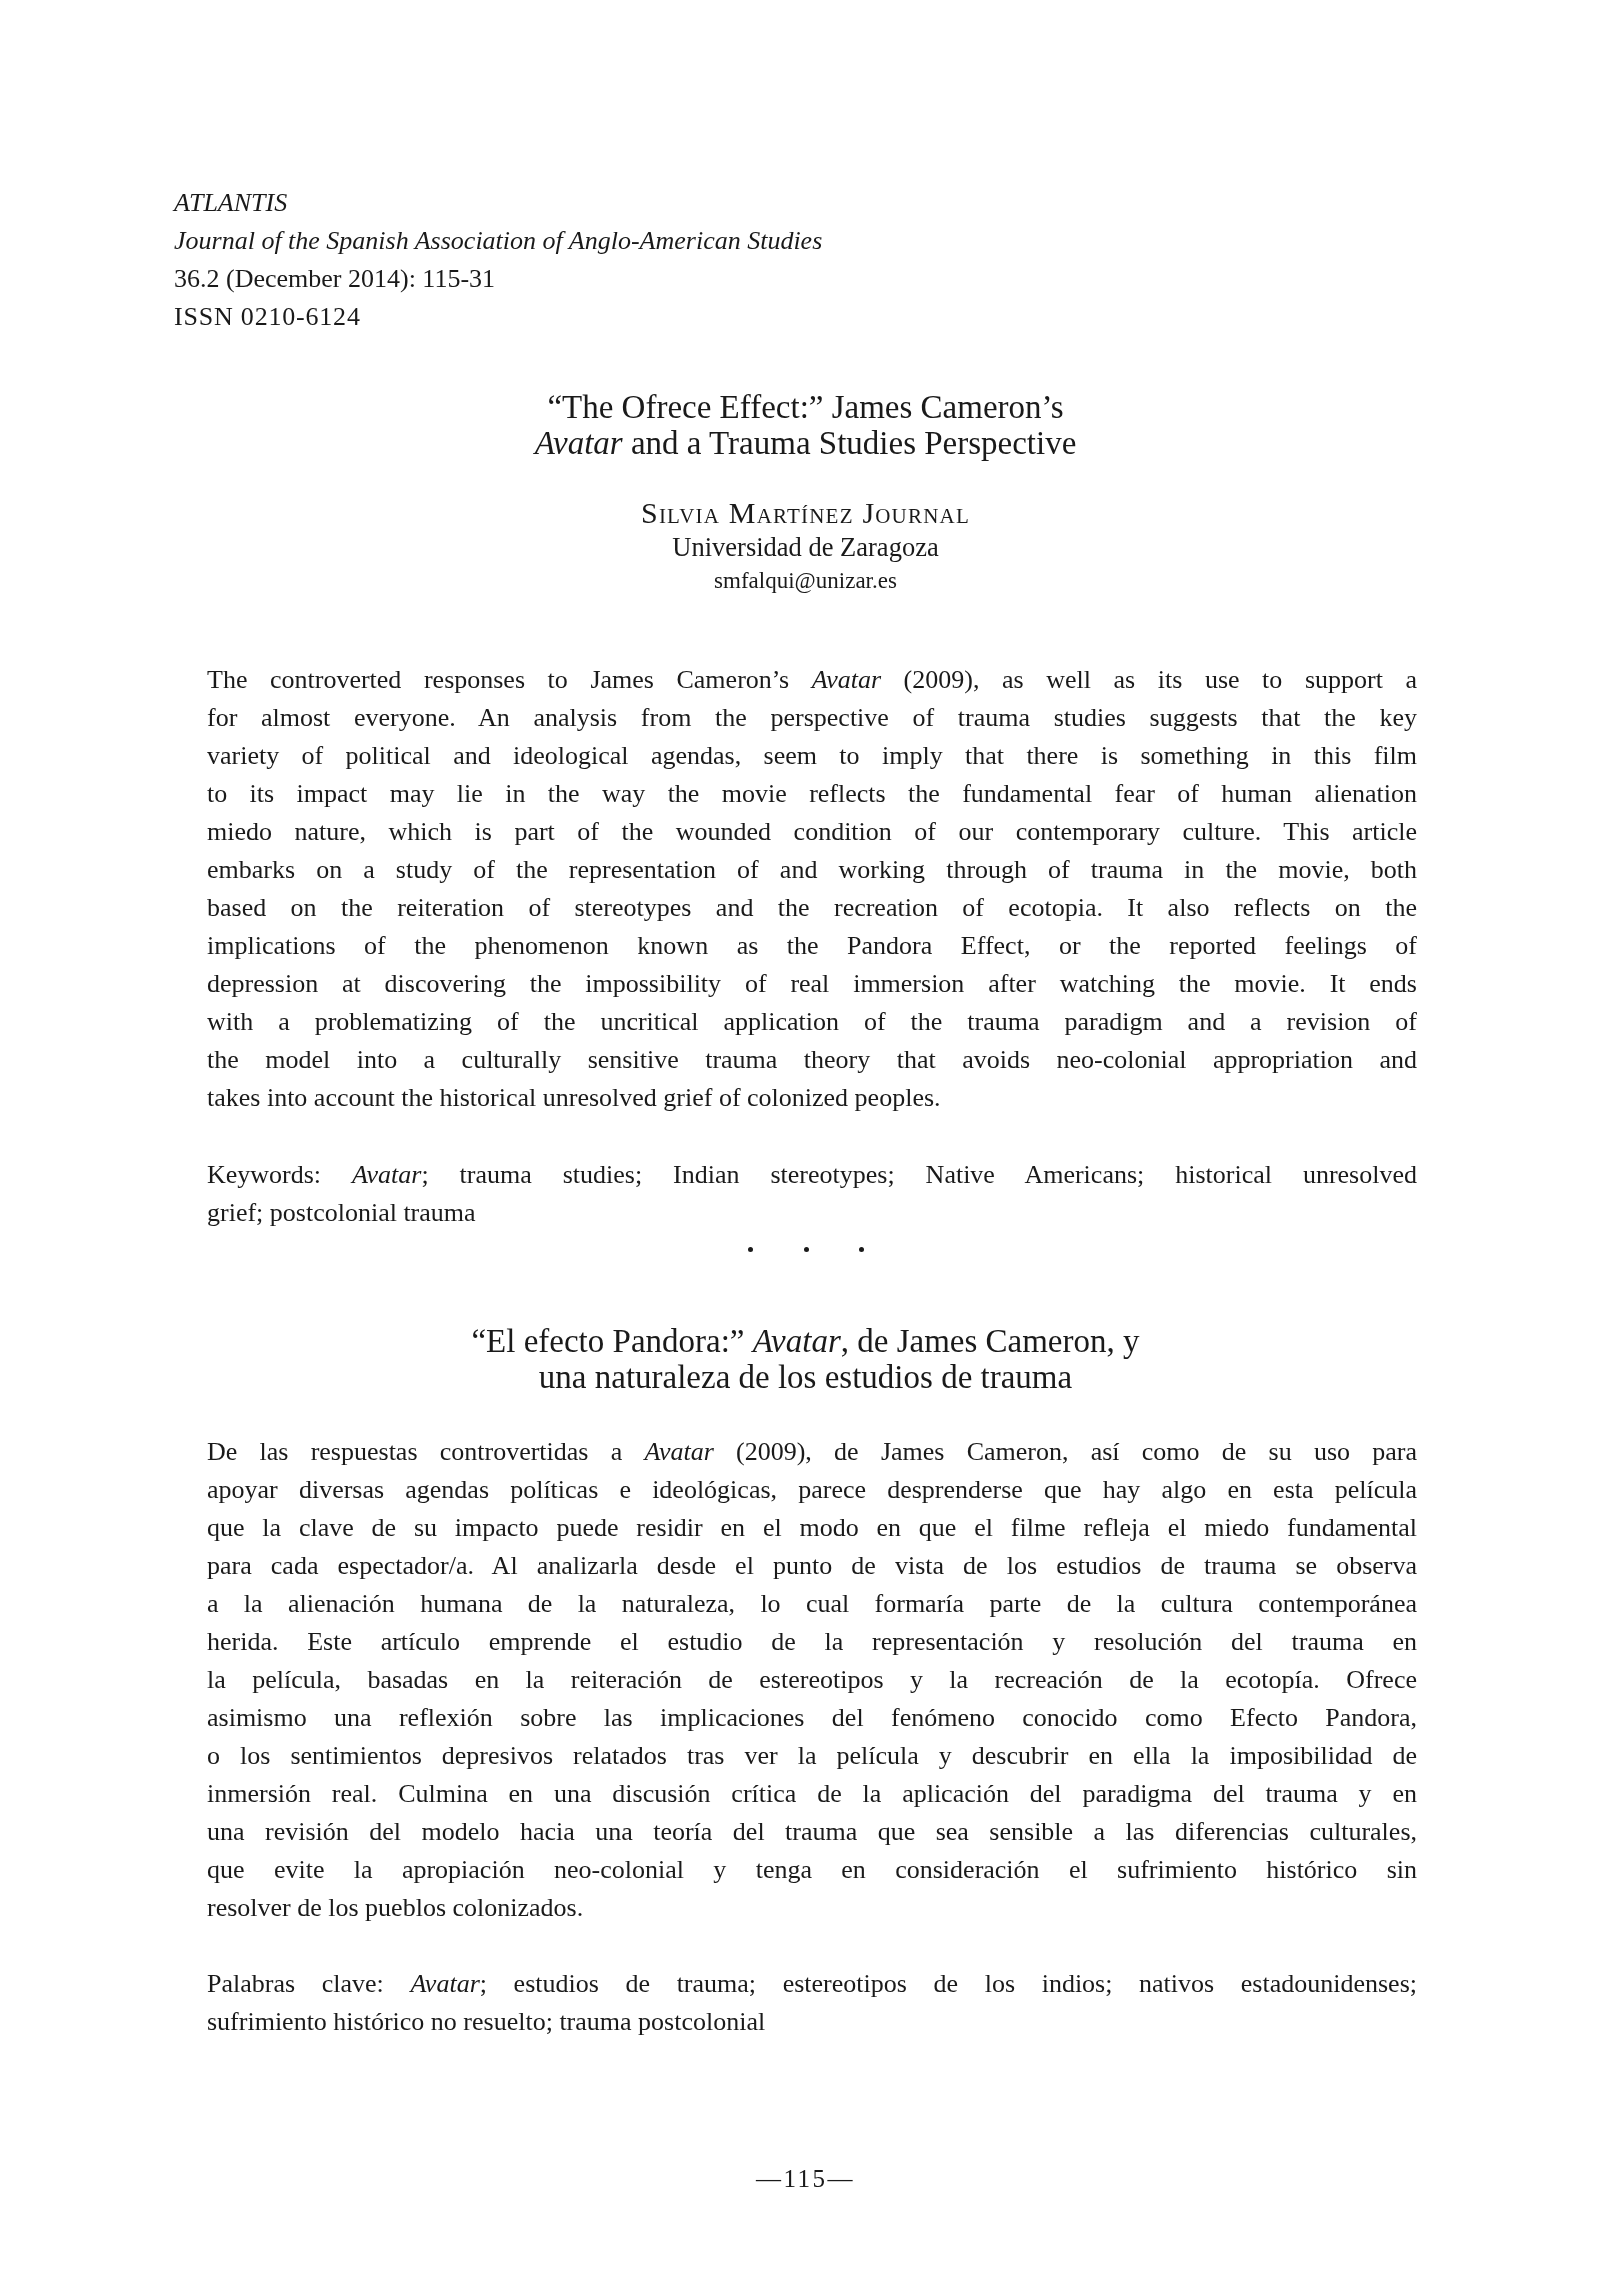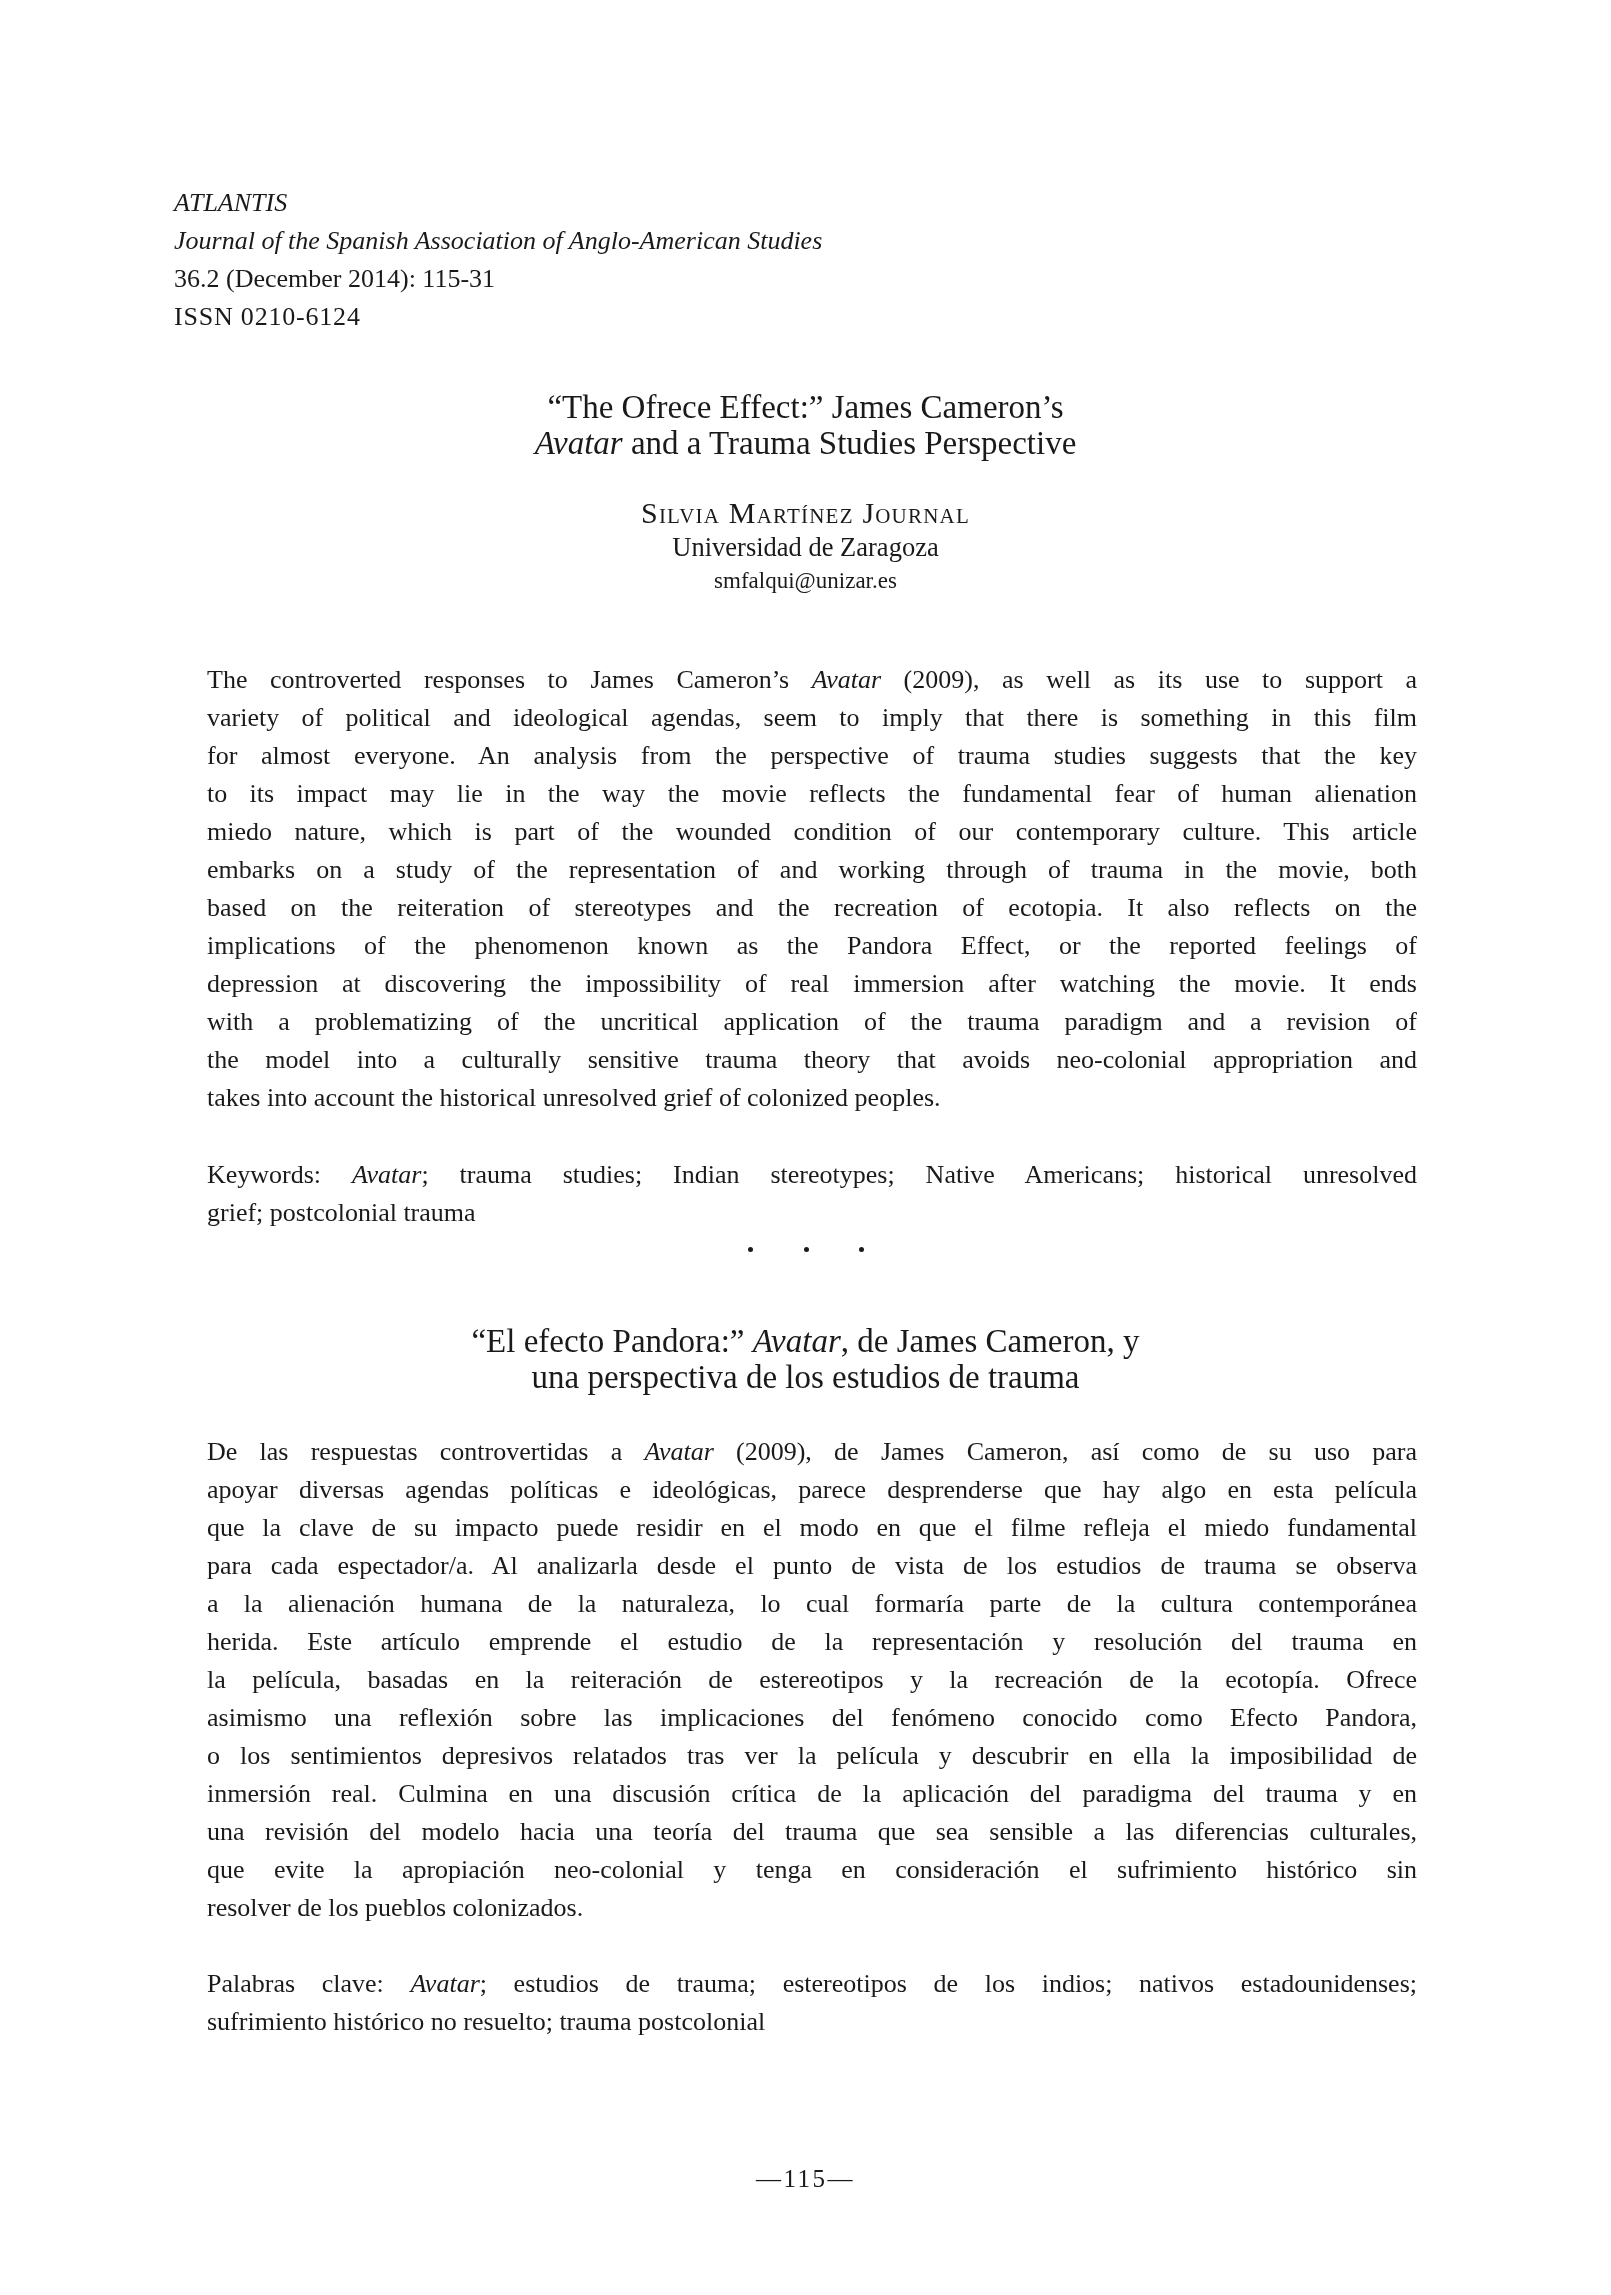--- a/index.html
+++ b/index.html
@@ -39,22 +39,22 @@
 </div>
 
 <div class="abs author">
   <div class="name">Silvia Martínez Journal</div>
   <div class="affil">Universidad de Zaragoza</div>
   <div class="email">smfalqui@unizar.es</div>
 </div>
 
 <div class="abs para" style="top:661px;">
     <span class="ln" style="white-space: normal;"><span>The controverted responses to James Cameron’s </span><i>Avatar</i><span> (2009), as well as its use to support a</span></span>
+    <span class="ln" style="white-space: normal;"><span>for almost everyone. An analysis from the perspective of trauma studies suggests that the key</span></span>
     <span class="ln" style="white-space: normal;"><span>variety of political and ideological agendas, seem to imply that there is something in this film</span></span>
-    <span class="ln" style="white-space: normal;"><span>for almost everyone. An analysis from the perspective of trauma studies suggests that the key</span></span>
     <span class="ln" style="white-space: normal;"><span>to its impact may lie in the way the movie reflects the fundamental fear of human alienation</span></span>
     <span class="ln" style="white-space: normal;"><span>miedo nature, which is part of the wounded condition of our contemporary culture. This article</span></span>
     <span class="ln" style="white-space: normal;"><span>embarks on a study of the representation of and working through of trauma in the movie, both</span></span>
     <span class="ln" style="white-space: normal;"><span>based on the reiteration of stereotypes and the recreation of ecotopia. It also reflects on the</span></span>
     <span class="ln" style="white-space: normal;"><span>implications of the phenomenon known as the Pandora Effect, or the reported feelings of</span></span>
     <span class="ln" style="white-space: normal;"><span>depression at discovering the impossibility of real immersion after watching the movie. It ends</span></span>
     <span class="ln" style="white-space: normal;"><span>with a problematizing of the uncritical application of the trauma paradigm and a revision of</span></span>
     <span class="ln" style="white-space: normal;"><span>the model into a culturally sensitive trauma theory that avoids neo-colonial appropriation and</span></span>
     <span class="ln last" style="white-space: normal;"><span>takes into account the historical unresolved grief of colonized peoples.</span></span>
   </div>
@@ -65,21 +65,21 @@
   </div>
 
 <div class="abs dots">
   <span class="dot"></span>
   <span class="dot"></span>
   <span class="dot"></span>
 </div>
 
 <div class="abs title" style="top:1323px;">
   <div><span>“El efecto Pandora:” </span><i>Avatar</i><span>, de James Cameron, y</span></div>
-  <div>una perspectiva de los estudios de trauma</div>
+  <div>una naturaleza de los estudios de trauma</div>
 </div>
 
 <div class="abs para" style="top:1433px;">
     <span class="ln" style="white-space: normal;"><span>De las respuestas controvertidas a </span><i>Avatar</i><span> (2009), de James Cameron, así como de su uso para</span></span>
     <span class="ln" style="white-space: normal;"><span>apoyar diversas agendas políticas e ideológicas, parece desprenderse que hay algo en esta película</span></span>
     <span class="ln" style="white-space: normal;"><span>que la clave de su impacto puede residir en el modo en que el filme refleja el miedo fundamental</span></span>
     <span class="ln" style="white-space: normal;"><span>para cada espectador/a. Al analizarla desde el punto de vista de los estudios de trauma se observa</span></span>
     <span class="ln" style="white-space: normal;"><span>a la alienación humana de la naturaleza, lo cual formaría parte de la cultura contemporánea</span></span>
     <span class="ln" style="white-space: normal;"><span>herida. Este artículo emprende el estudio de la representación y resolución del trauma en</span></span>
     <span class="ln" style="white-space: normal;"><span>la película, basadas en la reiteración de estereotipos y la recreación de la ecotopía. Ofrece</span></span>

